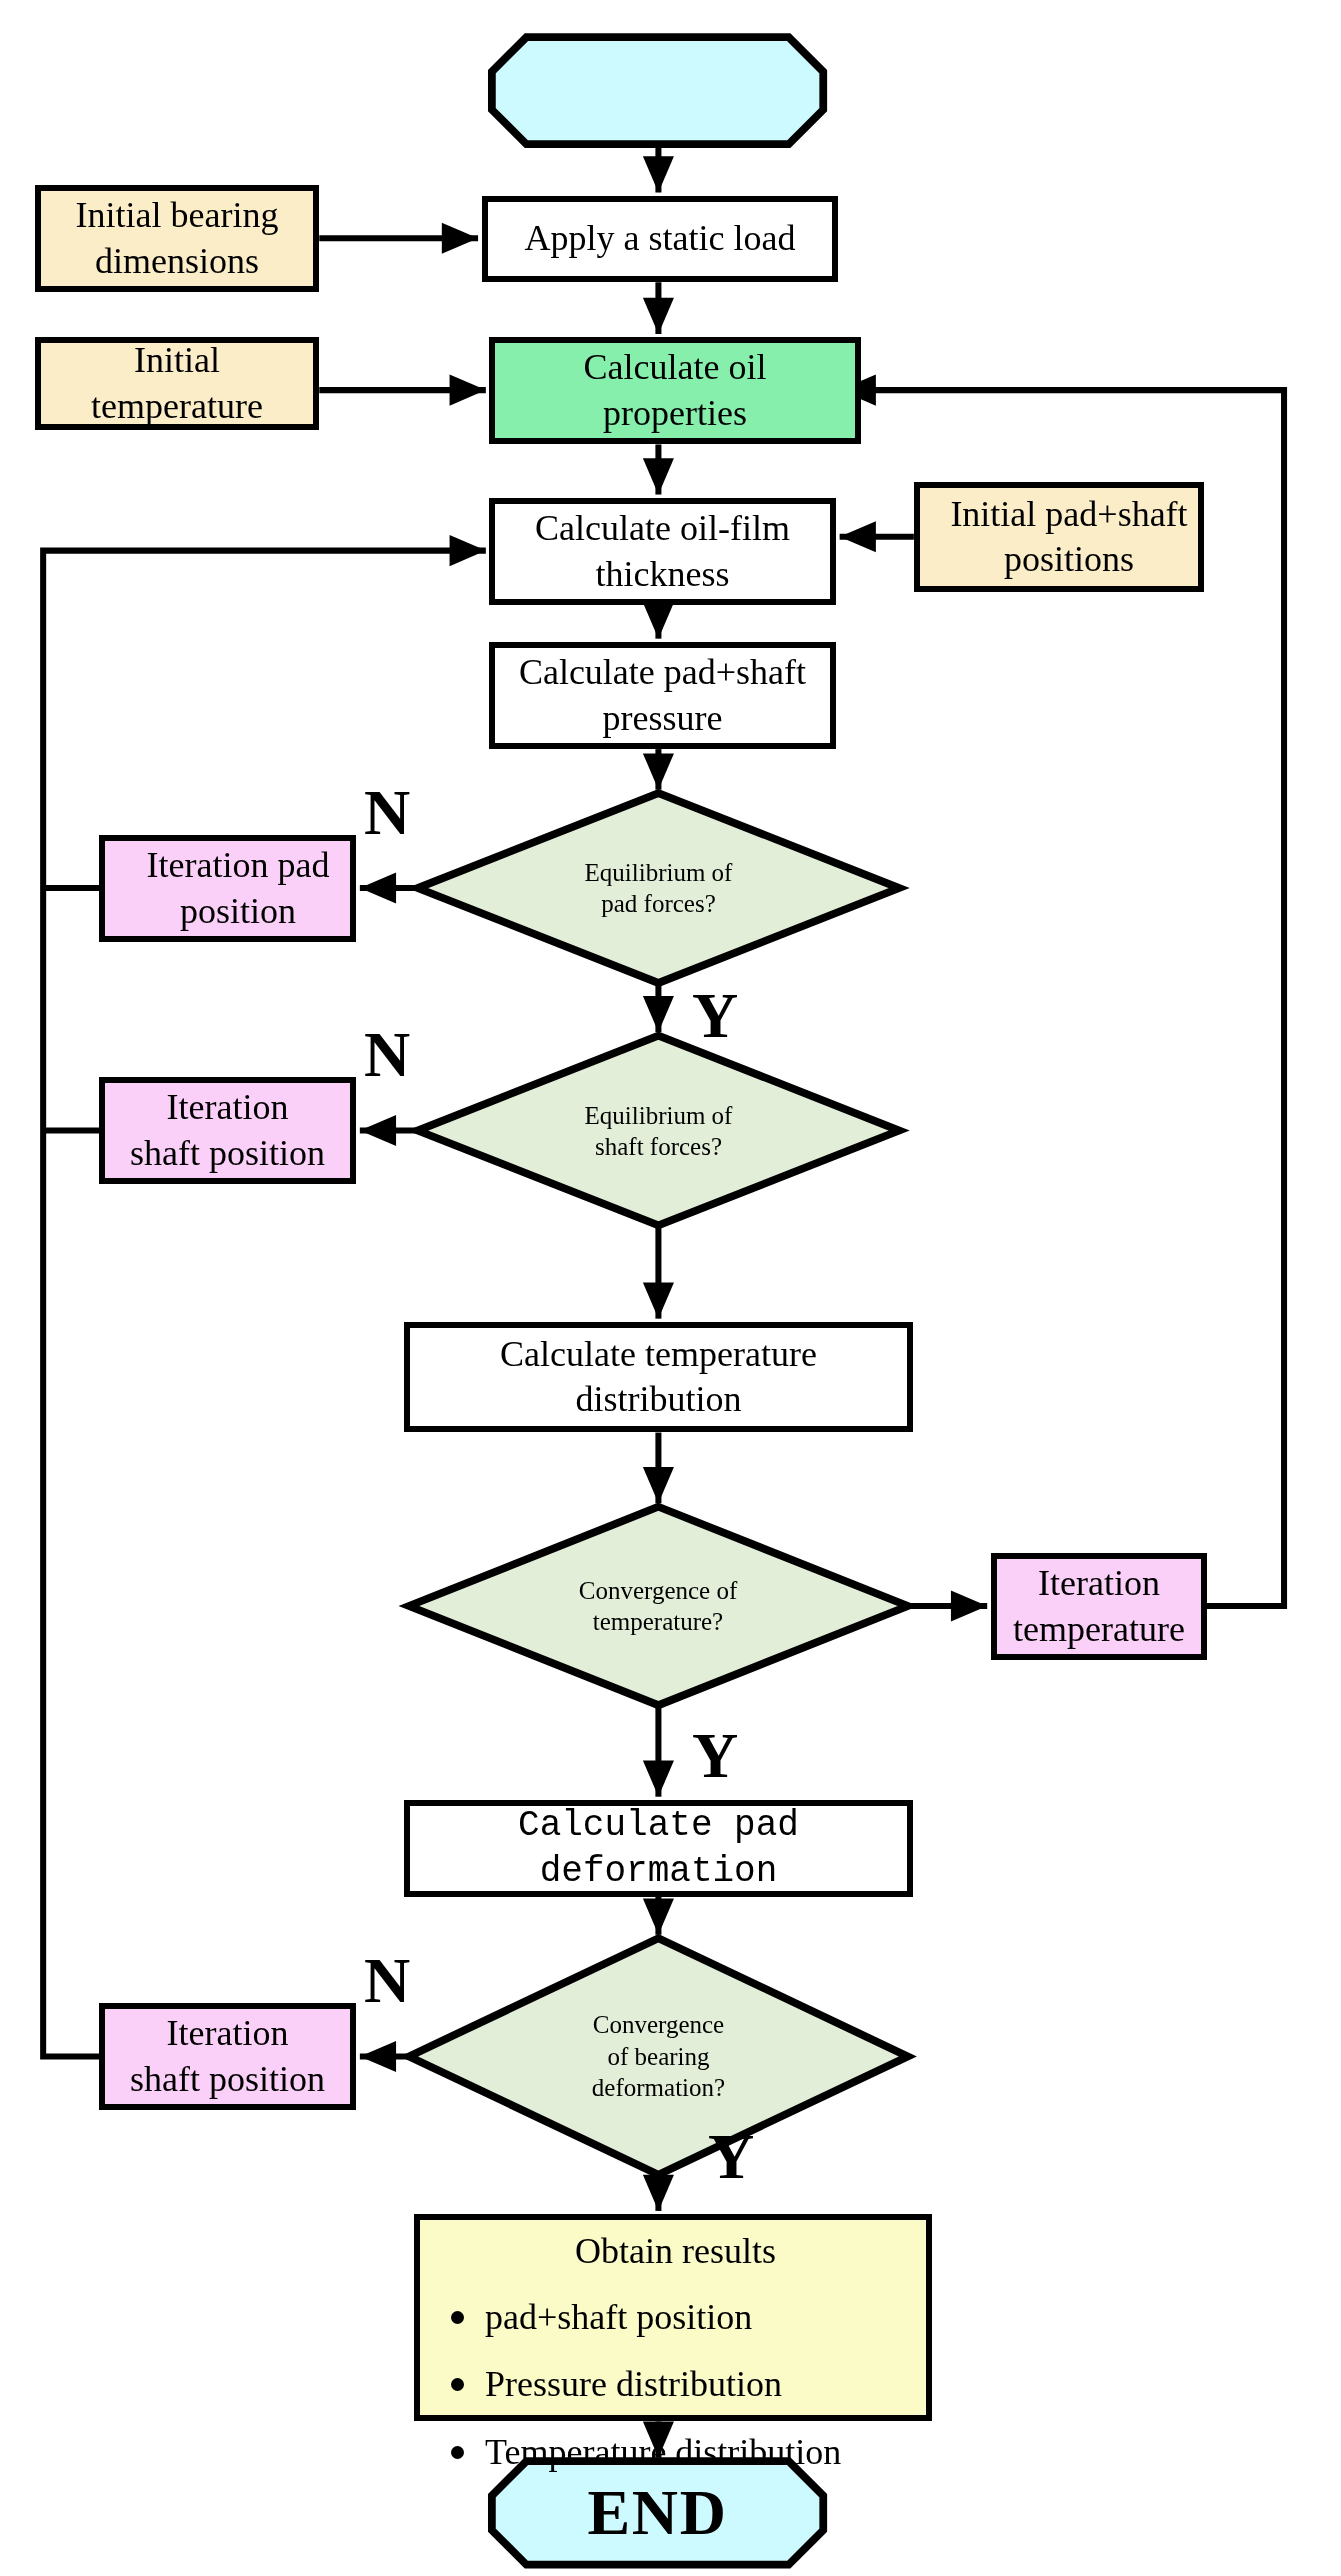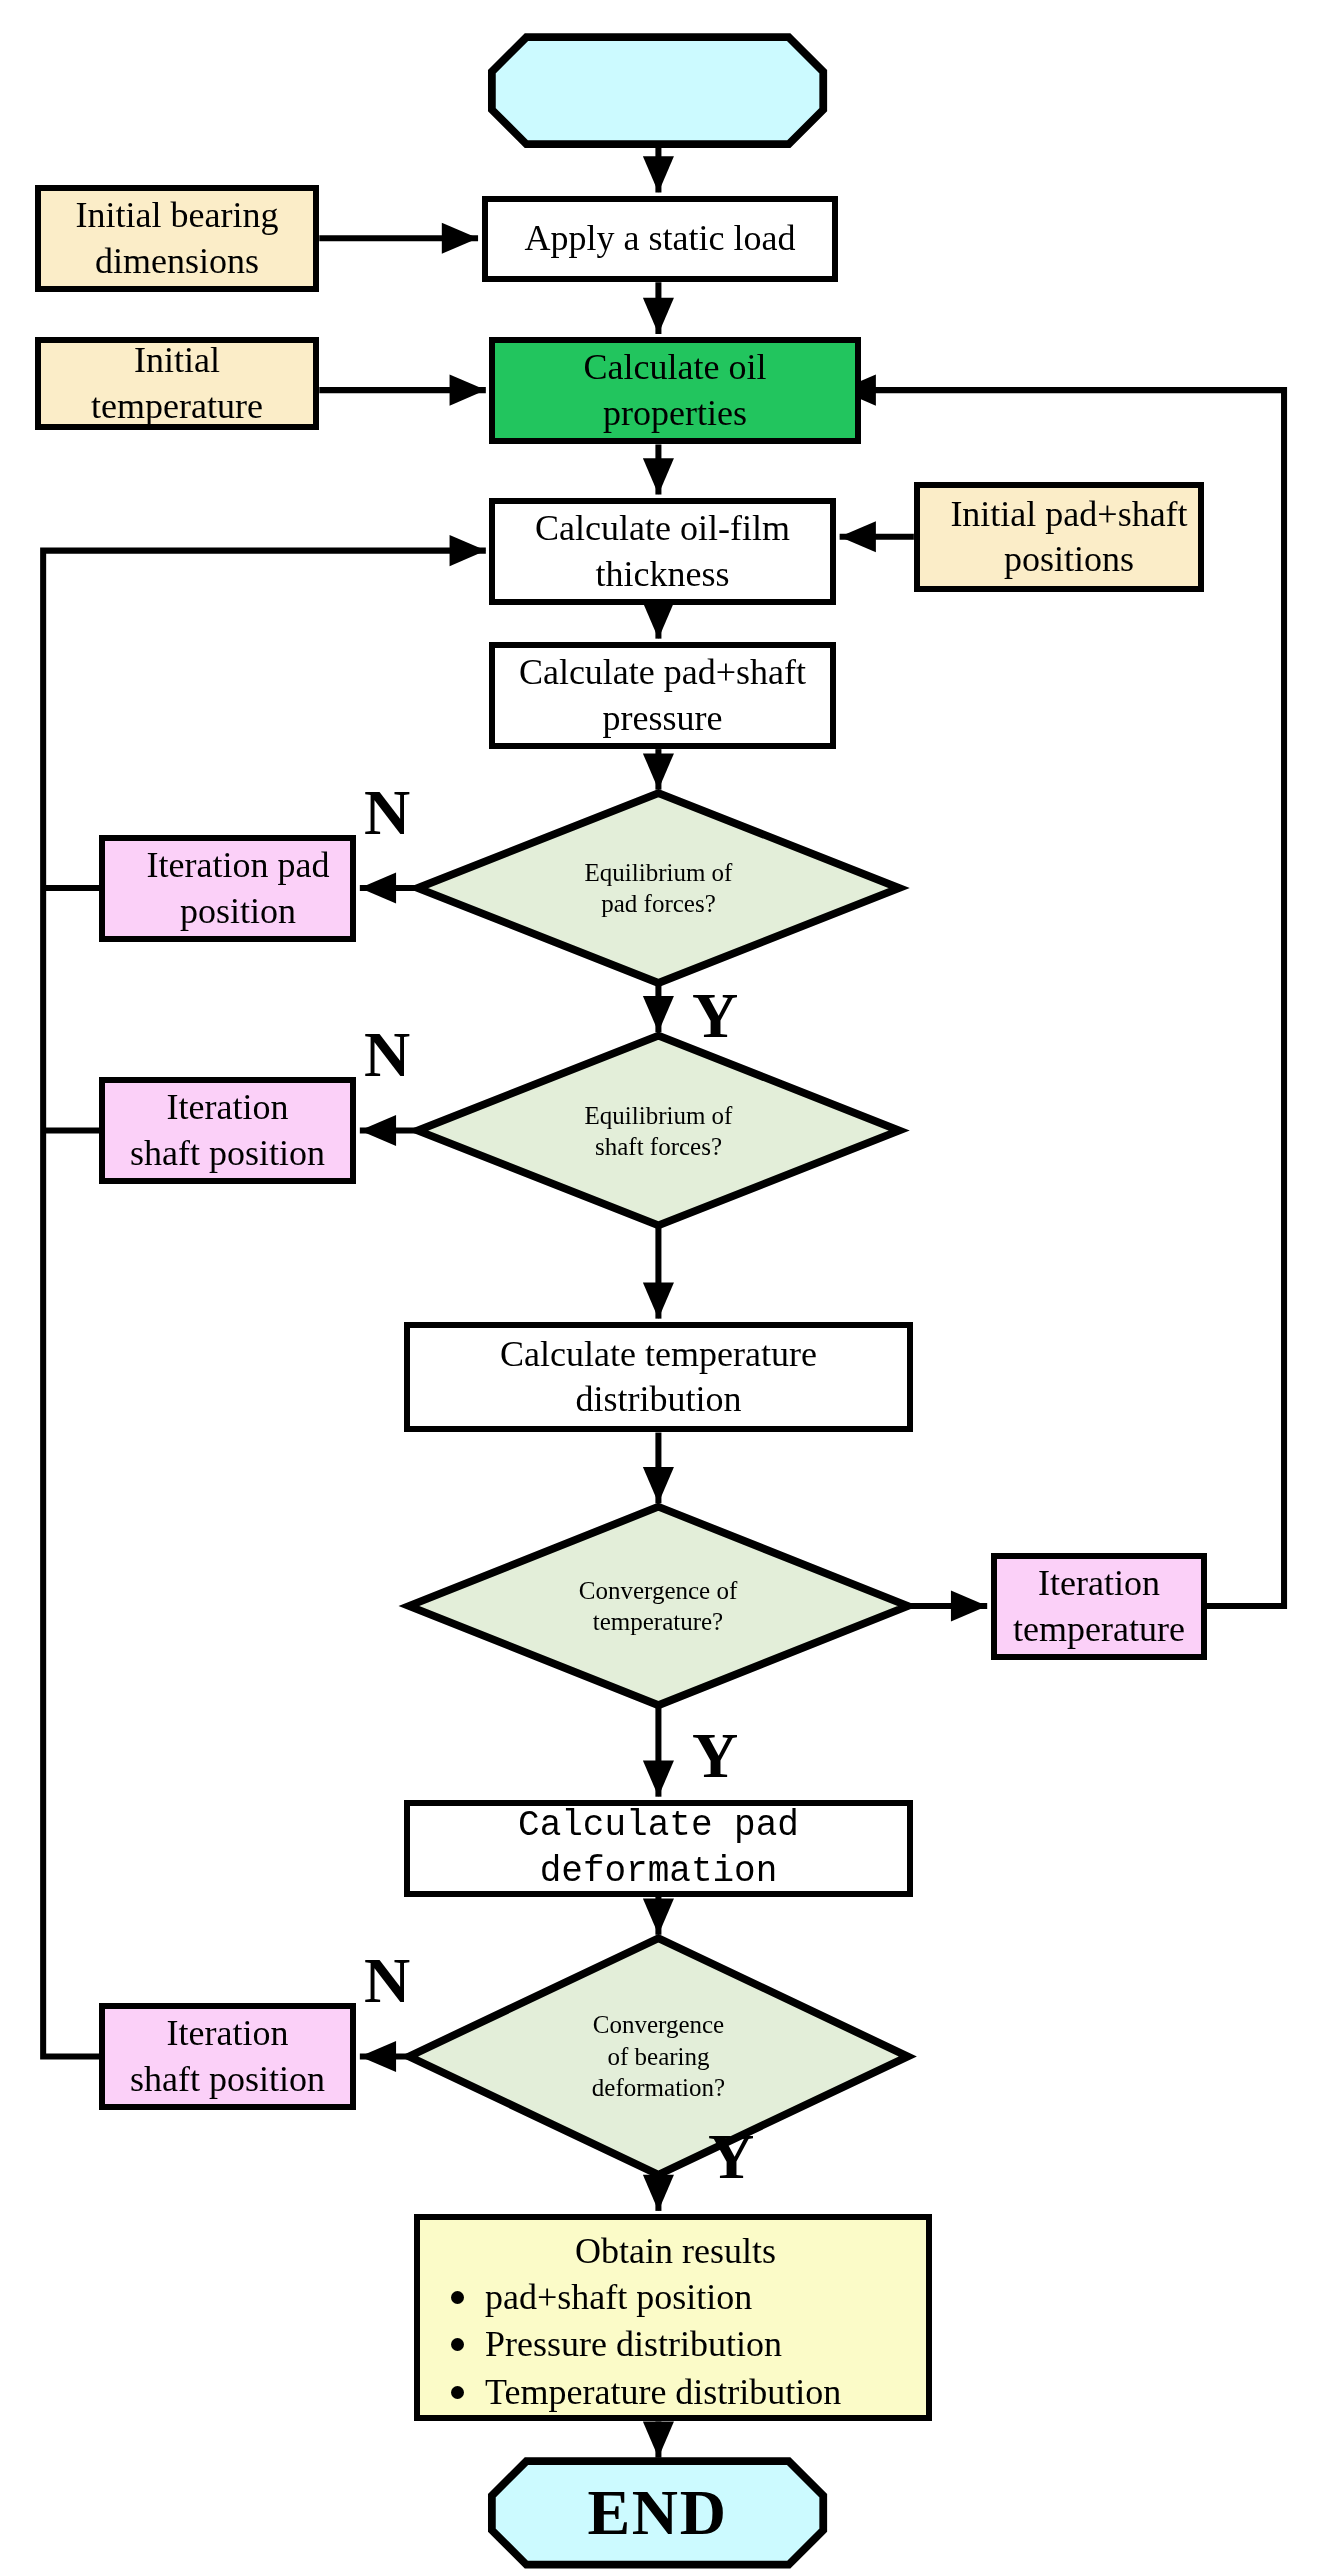--- a/index.html
+++ b/index.html
@@ -8,21 +8,21 @@
   #wires{position:absolute;left:0;top:0;width:1341px;height:2576px;}
   .node{position:absolute;box-sizing:border-box;border:6px solid #000;
         display:flex;align-items:center;justify-content:center;text-align:center;
         font-size:36px;line-height:1.26;white-space:pre-line;background:#fff;}
   .freelabel{position:absolute;box-sizing:border-box;display:flex;align-items:center;
         justify-content:center;text-align:center;font-size:25px;line-height:1.26;
         white-space:pre-line;background:transparent;}
   .terminator-text{font-size:64px;font-weight:bold;letter-spacing:1.7px;}
   .branch{position:absolute;font-size:64px;font-weight:bold;line-height:1;}
   .results-inner{position:absolute;box-sizing:border-box;padding:8.6px 17.3px 5.2px 22.4px;
-        display:flex;flex-direction:column;}
+        display:flex;flex-direction:column;gap:20px;}
   .results-title{text-align:center;font-size:36px;line-height:1.25;}
   .bullet-row{display:flex;align-items:center;font-size:36px;line-height:1.32;}
   .dot{width:13px;height:13px;border-radius:50%;background:#000;
        margin:0 21px 0 8.6px;flex:0 0 auto;}
 </style>
 </head>
 <body>
 
 <div id="canvas">
 
@@ -64,21 +64,21 @@
 
     <polygon points="763,919 1042,1029 763,1139 484,1029" stroke="#000" stroke-width="9" fill="#e3eed9"></polygon>
     <polygon points="763,1200 1042,1310 763,1420 484,1310" stroke="#000" stroke-width="9" fill="#e3eed9"></polygon>
     <polygon points="763,1746 1052,1861 763,1976 474,1861" stroke="#000" stroke-width="9" fill="#e3eed9"></polygon>
     <polygon points="763,2246 1052,2383 763,2520 474,2383" stroke="#000" stroke-width="9" fill="#e3eed9"></polygon>
   </svg>
 
   <div class="freelabel terminator-text" style="left:492px;top:2461px;width:331px;height:104px;">END</div>
 
   <div class="node" style="left: 482px; top: 196px; width: 356px; height: 86px; background: rgb(255, 255, 255);">Apply a static load</div>
-  <div class="node" style="left: 489px; top: 337px; width: 372px; height: 107px; background: #22c55e;">Calculate oil
+  <div class="node" style="left: 489px; top: 337px; width: 372px; height: 107px; background: #86efac;">Calculate oil
 properties</div>
   <div class="node" style="left: 489px; top: 498px; width: 347px; height: 107px; background: rgb(255, 255, 255);">Calculate oil-film
 thickness</div>
   <div class="node" style="left: 489px; top: 642px; width: 347px; height: 107px; background: rgb(255, 255, 255);">Calculate pad+shaft
 pressure</div>
   <div class="node" style="left: 404px; top: 1322px; width: 509px; height: 110px; background: rgb(255, 255, 255);">Calculate temperature
 distribution</div>
   <div class="node" style="left: 404px; top: 1800px; width: 509px; height: 97px; background: rgb(255, 255, 255); font-family: Liberation Mono, monospace;">Calculate pad deformation</div>
 
   <div class="node" style="left: 35px; top: 185px; width: 284px; height: 107px; background: rgb(251, 237, 200);">Initial bearing

